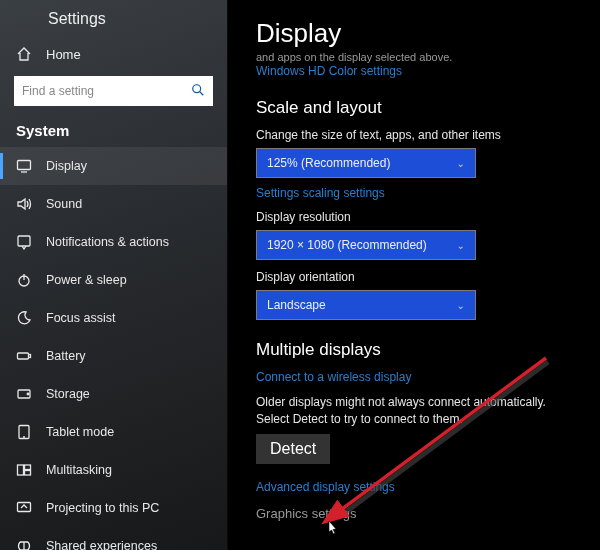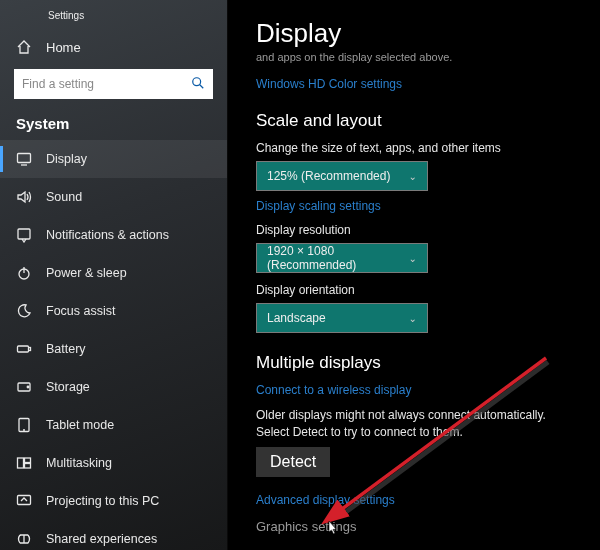--- a/index.html
+++ b/index.html
@@ -13,21 +13,21 @@
 
   
   .sidebar {
     width: 228px; height: 100%;
     background: linear-gradient(160deg, #3a3f44 0%, #2a2d31 40%, #171819 100%);
     border-right: 1px solid #0a0a0a;
     display: flex; flex-direction: column;
     padding-top: 6px;
   }
   .settings-title {
-    font-size: 10px; font-weight: 400;
+    font-size: 16px; font-weight: 400;
     padding: 4px 0 10px 48px; color: #eee;
   }
   .home-row {
     display: flex; align-items: center;
     padding: 8px 16px; gap: 14px;
     color: #eee; font-size: 13px;
   }
   .search-wrap { padding: 6px 14px 10px 14px; }
   .search-box {
     display: flex; align-items: center;
@@ -68,28 +68,28 @@
   .nav-icon svg { width: 16px; height: 16px; stroke: #e8e8e8; fill: none; stroke-width: 1.3; }
 
   
   .main {
     flex: 1; height: 100%;
     background: #000; color: #fff;
     padding: 18px 24px 18px 28px;
     overflow: hidden; position: relative;
   }
   .page-title { font-size: 26px; font-weight: 300; margin-bottom: 2px; }
-  .subtext { font-size: 11px; color: #9a9a9a; margin-bottom: 14px; }
+  .subtext { font-size: 11px; color: #9a9a9a; margin-bottom: 1px; }
   .link { color: #2a7fcc; font-size: 12px; cursor: default; }
   .section-h { font-size: 17px; font-weight: 400; margin-top: 20px; margin-bottom: 10px; }
   .label { font-size: 12px; color: #e6e6e6; margin-top: 10px; margin-bottom: 6px; }
   .select {
     display: flex; align-items: center; justify-content: space-between;
-    width: 172px; height: 30px;
-    border: 1px solid #7a7a7a; background: #0f766e;
+    width: 220px; height: 30px;
+    border: 1px solid #7a7a7a; background: #1d4ed8;
     padding: 0 10px; font-size: 12px; color: #eee;
   }
   .select .chev { font-size: 10px; color: #ccc; }
   .btn {
     display: inline-flex; align-items: center; justify-content: center;
     min-width: 72px; height: 30px;
     background: #333; color: #fff; font-size: 16px;
     border: none; padding: 0 14px; margin-top: 6px;
   }
   .body-text { font-size: 12px; color: #e6e6e6; line-height: 1.4; margin-top: 4px; }
@@ -258,21 +258,21 @@
     <div class="subtext">and apps on the display selected above.</div>
     <div class="link">Windows HD Color settings</div>
 
     <div class="section-h">Scale and layout</div>
 
     <div class="label">Change the size of text, apps, and other items</div>
     <div class="select">
       <span>125% (Recommended)</span>
       <span class="chev">⌄</span>
     </div>
-    <div class="link" style="margin-top:8px;">Display scaling settings</div>
+    <div class="link" style="margin-top:8px;">Settings scaling settings</div>
 
     <div class="label">Display resolution</div>
     <div class="select">
       <span>1920 × 1080 (Recommended)</span>
       <span class="chev">⌄</span>
     </div>
 
     <div class="label">Display orientation</div>
     <div class="select">
       <span>Landscape</span>

